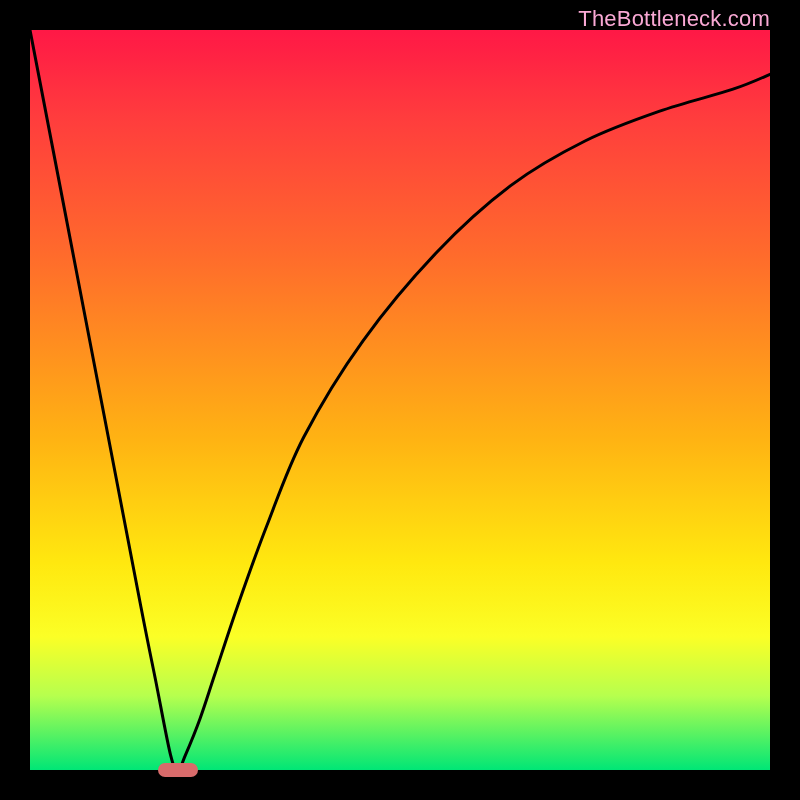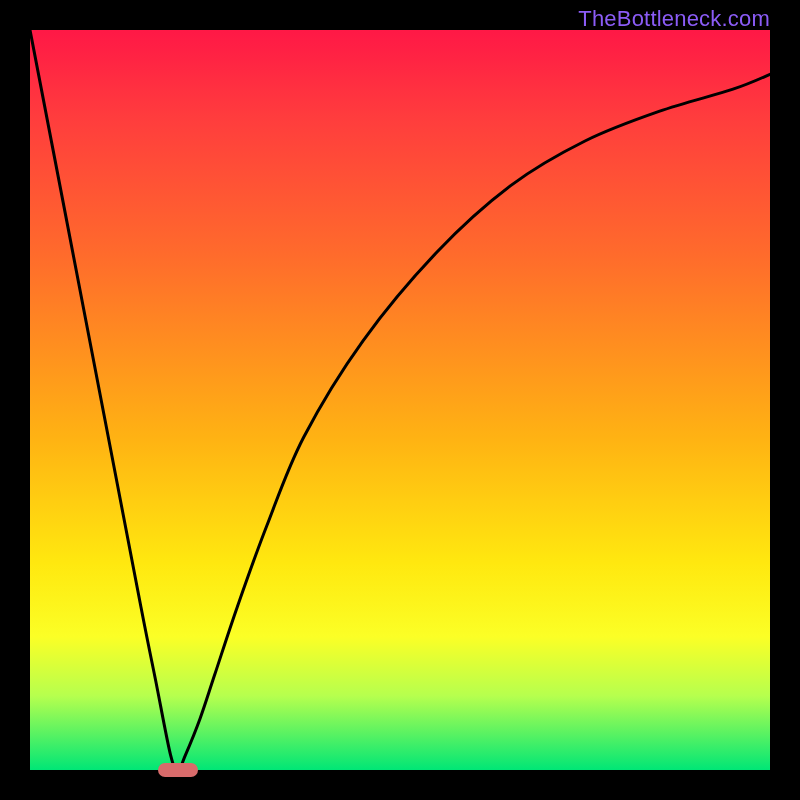--- a/index.html
+++ b/index.html
@@ -40,21 +40,21 @@
     left: 0;
     top: 0;
     width: 740px;
     height: 740px;
     pointer-events: none;
   }
   .watermark {
     position: absolute;
     top: 6px;
     right: 30px;
-    color: #8b5cf6;
+    color: #f9a8d4;
     font-size: 22px;
     letter-spacing: 0.2px;
     user-select: none;
   }
   .marker {
     position: absolute;
     background: #d86b6b;
     border-radius: 8px;
     height: 14px;
     width: 42px;

